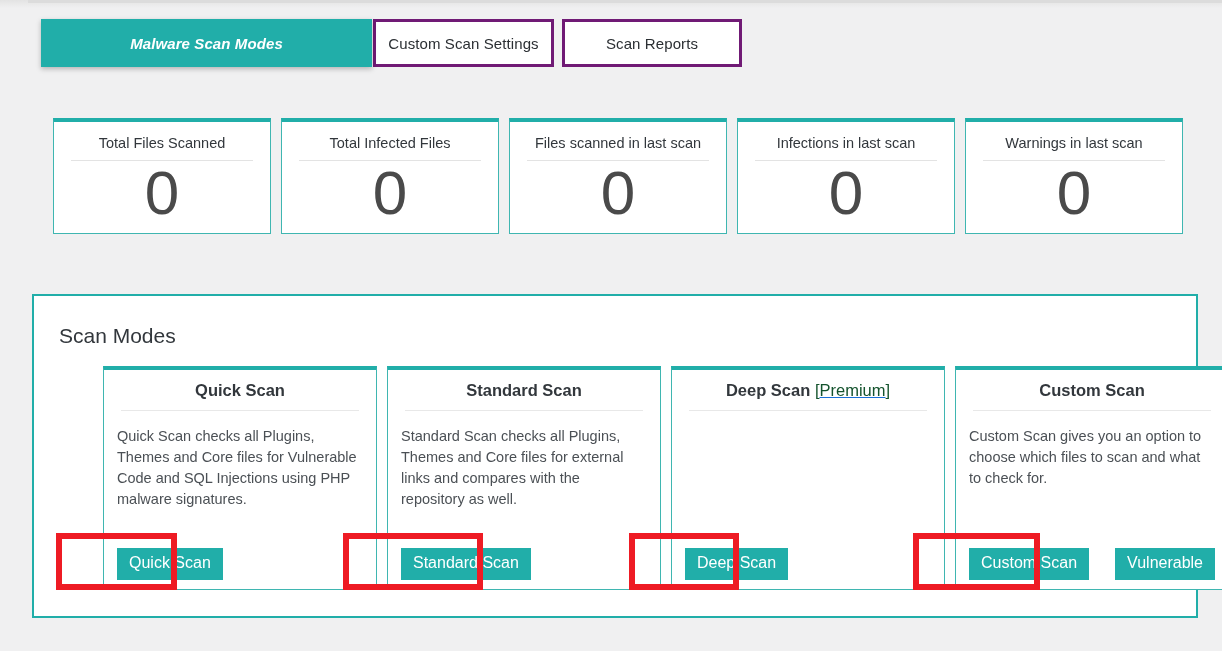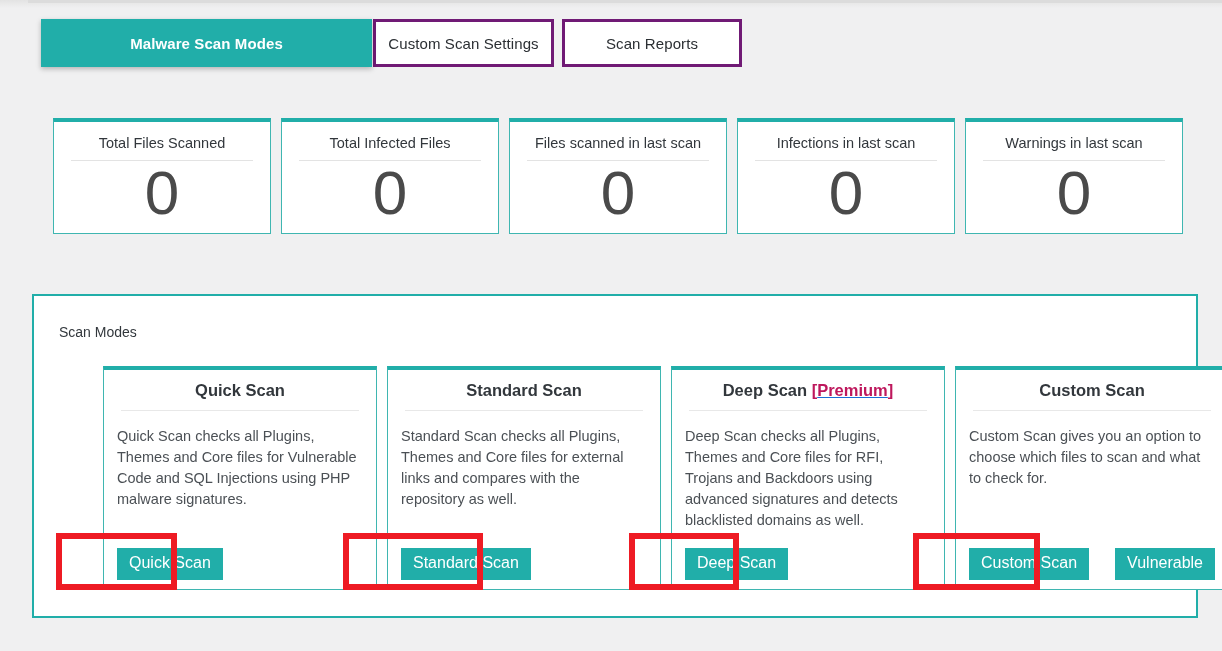--- a/index.html
+++ b/index.html
@@ -52,20 +52,21 @@
   }
   .tab.active {
     width: 331px;
     background: #21aea9;
     color: #ffffff;
     font-weight: bold;
     border: 1px solid #21aea9;
     box-shadow: 0 2px 5px rgba(0,0,0,.25);
     position: relative;
     z-index: 2;
+    font-style: italic;
   }
   .tab.inactive {
     background: #ffffff;
     color: #2b2f33;
     border: 3px solid #701a75;
     font-weight: normal;
   }
   .tab-custom { width: 181px; margin-left: 1px; }
   .tab-reports { width: 180px; margin-left: 8px; }
 
@@ -118,21 +119,21 @@
     position: absolute;
     left: 32px;
     top: 294px;
     width: 1166px;
     height: 324px;
     box-sizing: border-box;
     background: #ffffff;
     border: 2px solid #21aea9;
   }
   .panel-title {
-    font-size: 14px;
+    font-size: 21px;
     color: #32373c;
     margin: 28px 0 8px 25px;
   }
 
   .mode-cards {
     position: absolute;
     left: 25px;
     top: 70px;
     display: flex;
     gap: 10px;
@@ -149,22 +150,22 @@
   }
   .mode-title {
     font-size: 16.5px;
     font-weight: bold;
     color: #32373c;
     text-align: center;
     margin: 11px 0 0 0;
     white-space: nowrap;
   }
   .premium-link {
-    color: #be185d;
-    font-weight: bold;
+    color: #14532d;
+    font-weight: normal;
   }
   .premium-link u {
     text-decoration: underline;
     text-decoration-color: #1a6fd6;
     text-underline-offset: 1px;
     cursor: pointer;
   }
   .mode-divider {
     width: 238px;
     height: 1px;
@@ -283,21 +284,20 @@
       <div class="mode-actions">
         <button class="btn">Standard Scan</button>
       </div>
     </div>
 
     <div class="mode-card">
       <div class="mode-title">
         <span>Deep Scan </span><span class="premium-link"><span>[</span><u>Premium</u><span>]</span></span>
       </div>
       <div class="mode-divider"></div>
-      <div class="mode-desc">Deep Scan checks all Plugins, Themes and Core files for RFI, Trojans and Backdoors using advanced signatures and detects blacklisted domains as well.</div>
       <div class="mode-actions">
         <button class="btn">Deep Scan</button>
       </div>
     </div>
 
     <div class="mode-card">
       <div class="mode-title">
         <span>Custom Scan</span>
       </div>
       <div class="mode-divider"></div>

